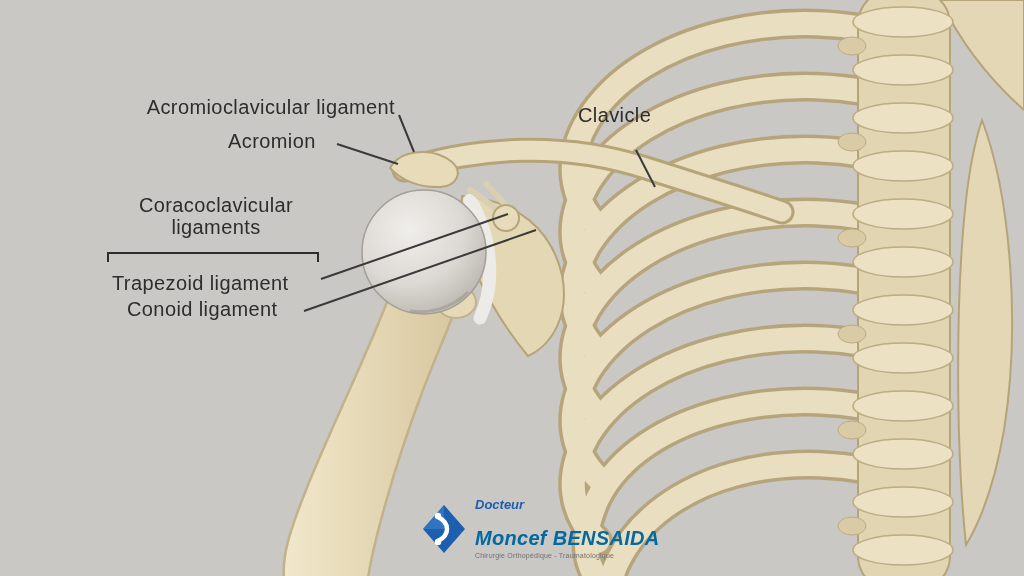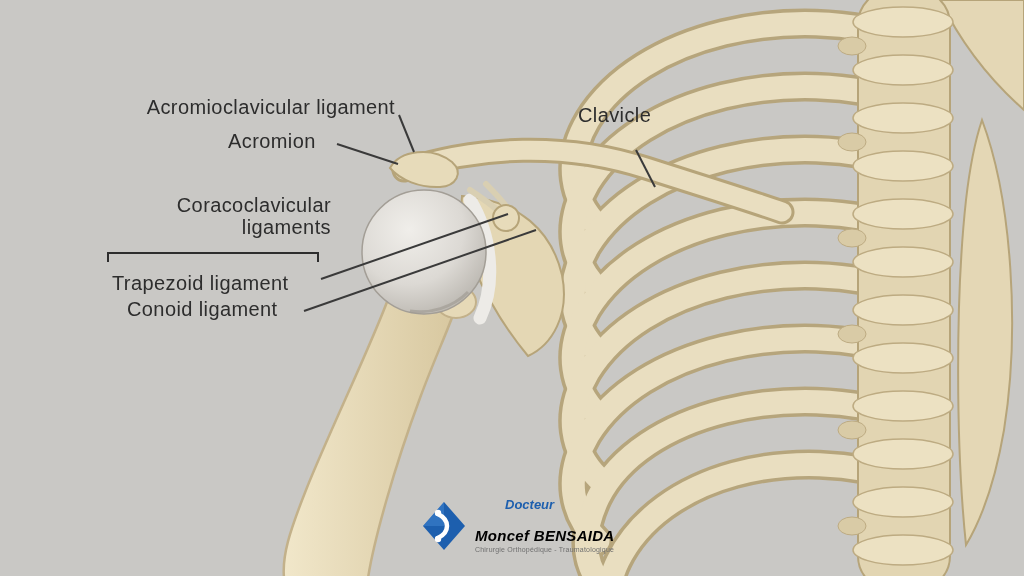--- a/index.html
+++ b/index.html
@@ -16,41 +16,41 @@
     position:absolute;
     color:#2d2d2d;
     font-size:20px;
     letter-spacing:.4px;
     line-height:1.12;
     white-space:nowrap;
   }
   .label-acl       { left:95px;  top:96px;  width:300px; text-align:right; }
   .label-acromion  { left:228px; top:130px; }
   .label-clavicle  { left:578px; top:104px; }
-  .label-coraco    { left:101px; top:194px; width:230px; text-align:right; white-space:normal; }
+  .label-coraco    { left:101px; top:194px; width:230px; text-align:center; white-space:normal; }
   .label-trapezoid { left:112px; top:272px; }
   .label-conoid    { left:127px; top:298px;text-align:center; }
 
   .bracket {
     position:absolute;
     left:107px; top:252px;
     width:212px; height:10px;
     border-top:2px solid #2d2d2d;
     border-left:2px solid #2d2d2d;
     border-right:2px solid #2d2d2d;
   }
 
   .logo {
     position:absolute;
     left:422px; top:498px;
     display:flex; align-items:center; gap:9px;
   }
   .logo-text { display:flex; flex-direction:column; line-height:1.08; }
-  .logo-doctor   { color:#1d5fae; font-size:13px; font-weight:bold; font-style:italic;margin-left:30px; }
-  .logo-name     { color:#000000; font-size:15px; font-weight:bold; font-style:italic; letter-spacing:.3px;margin-top:16px; }
+  .logo-doctor   { color:#1d5fae; font-size:13px; font-weight:bold; font-style:italic; }
+  .logo-name     { color:#0369a1; font-size:20px; font-weight:bold; font-style:italic; letter-spacing:.3px;margin-top:16px; }
   .logo-specialty{ color:#6f6f6f; font-size:7px; margin-top:2px; letter-spacing:.2px; }
 </style>
 </head>
 <body>
 
 <div class="stage">
 
   <svg class="scene" width="1024" height="576" viewBox="0 0 1024 576">
     <defs>
       <radialGradient id="headGrad" cx="38%" cy="32%" r="80%">

